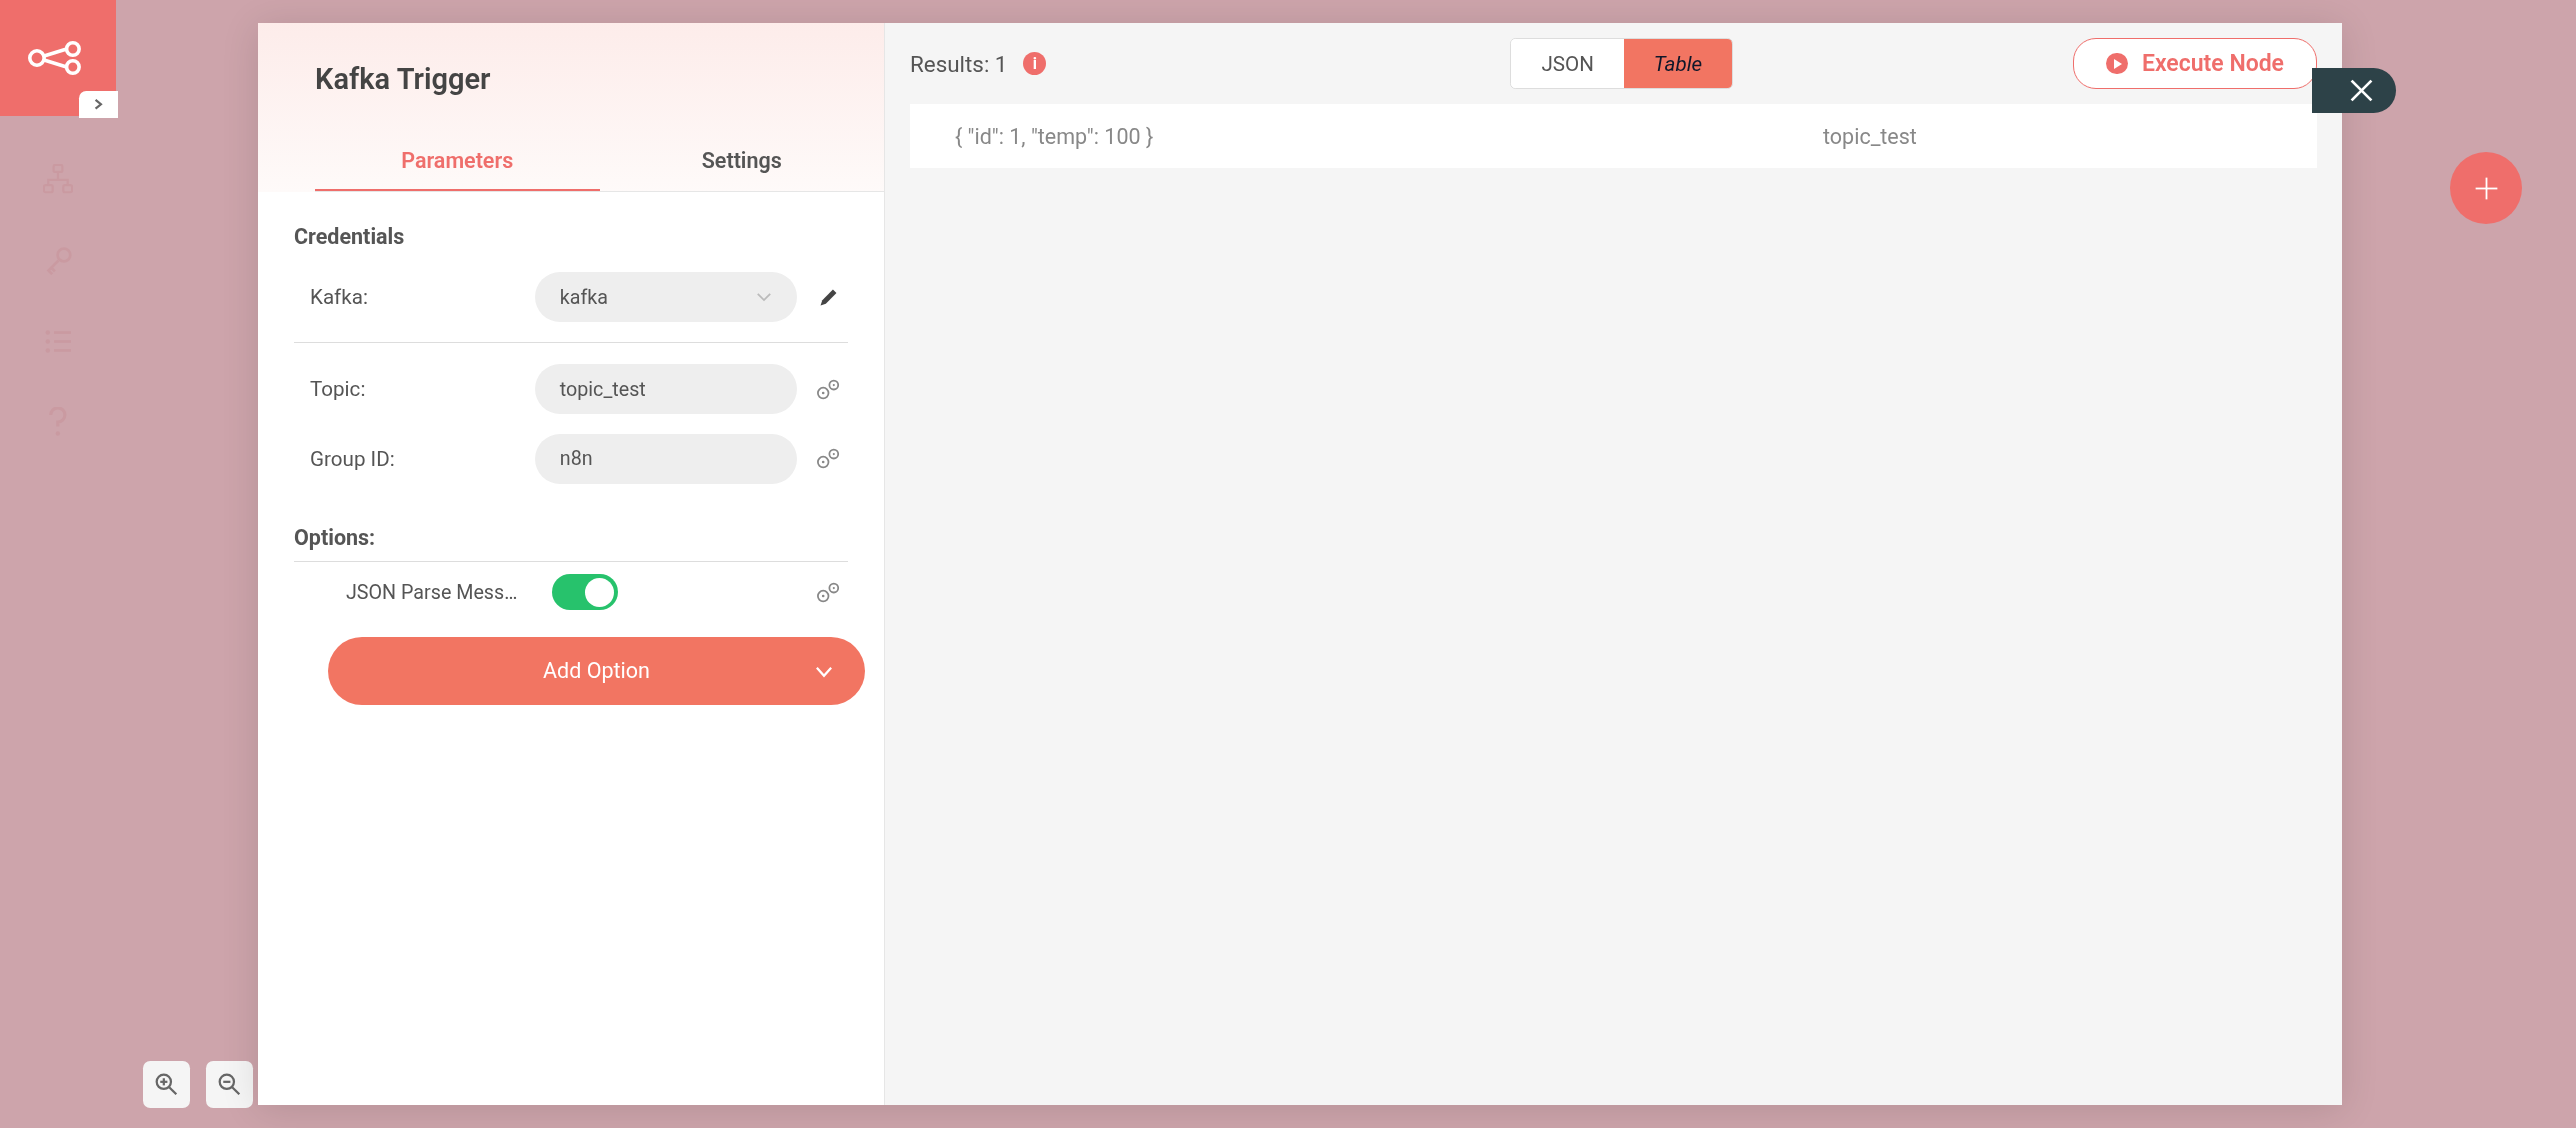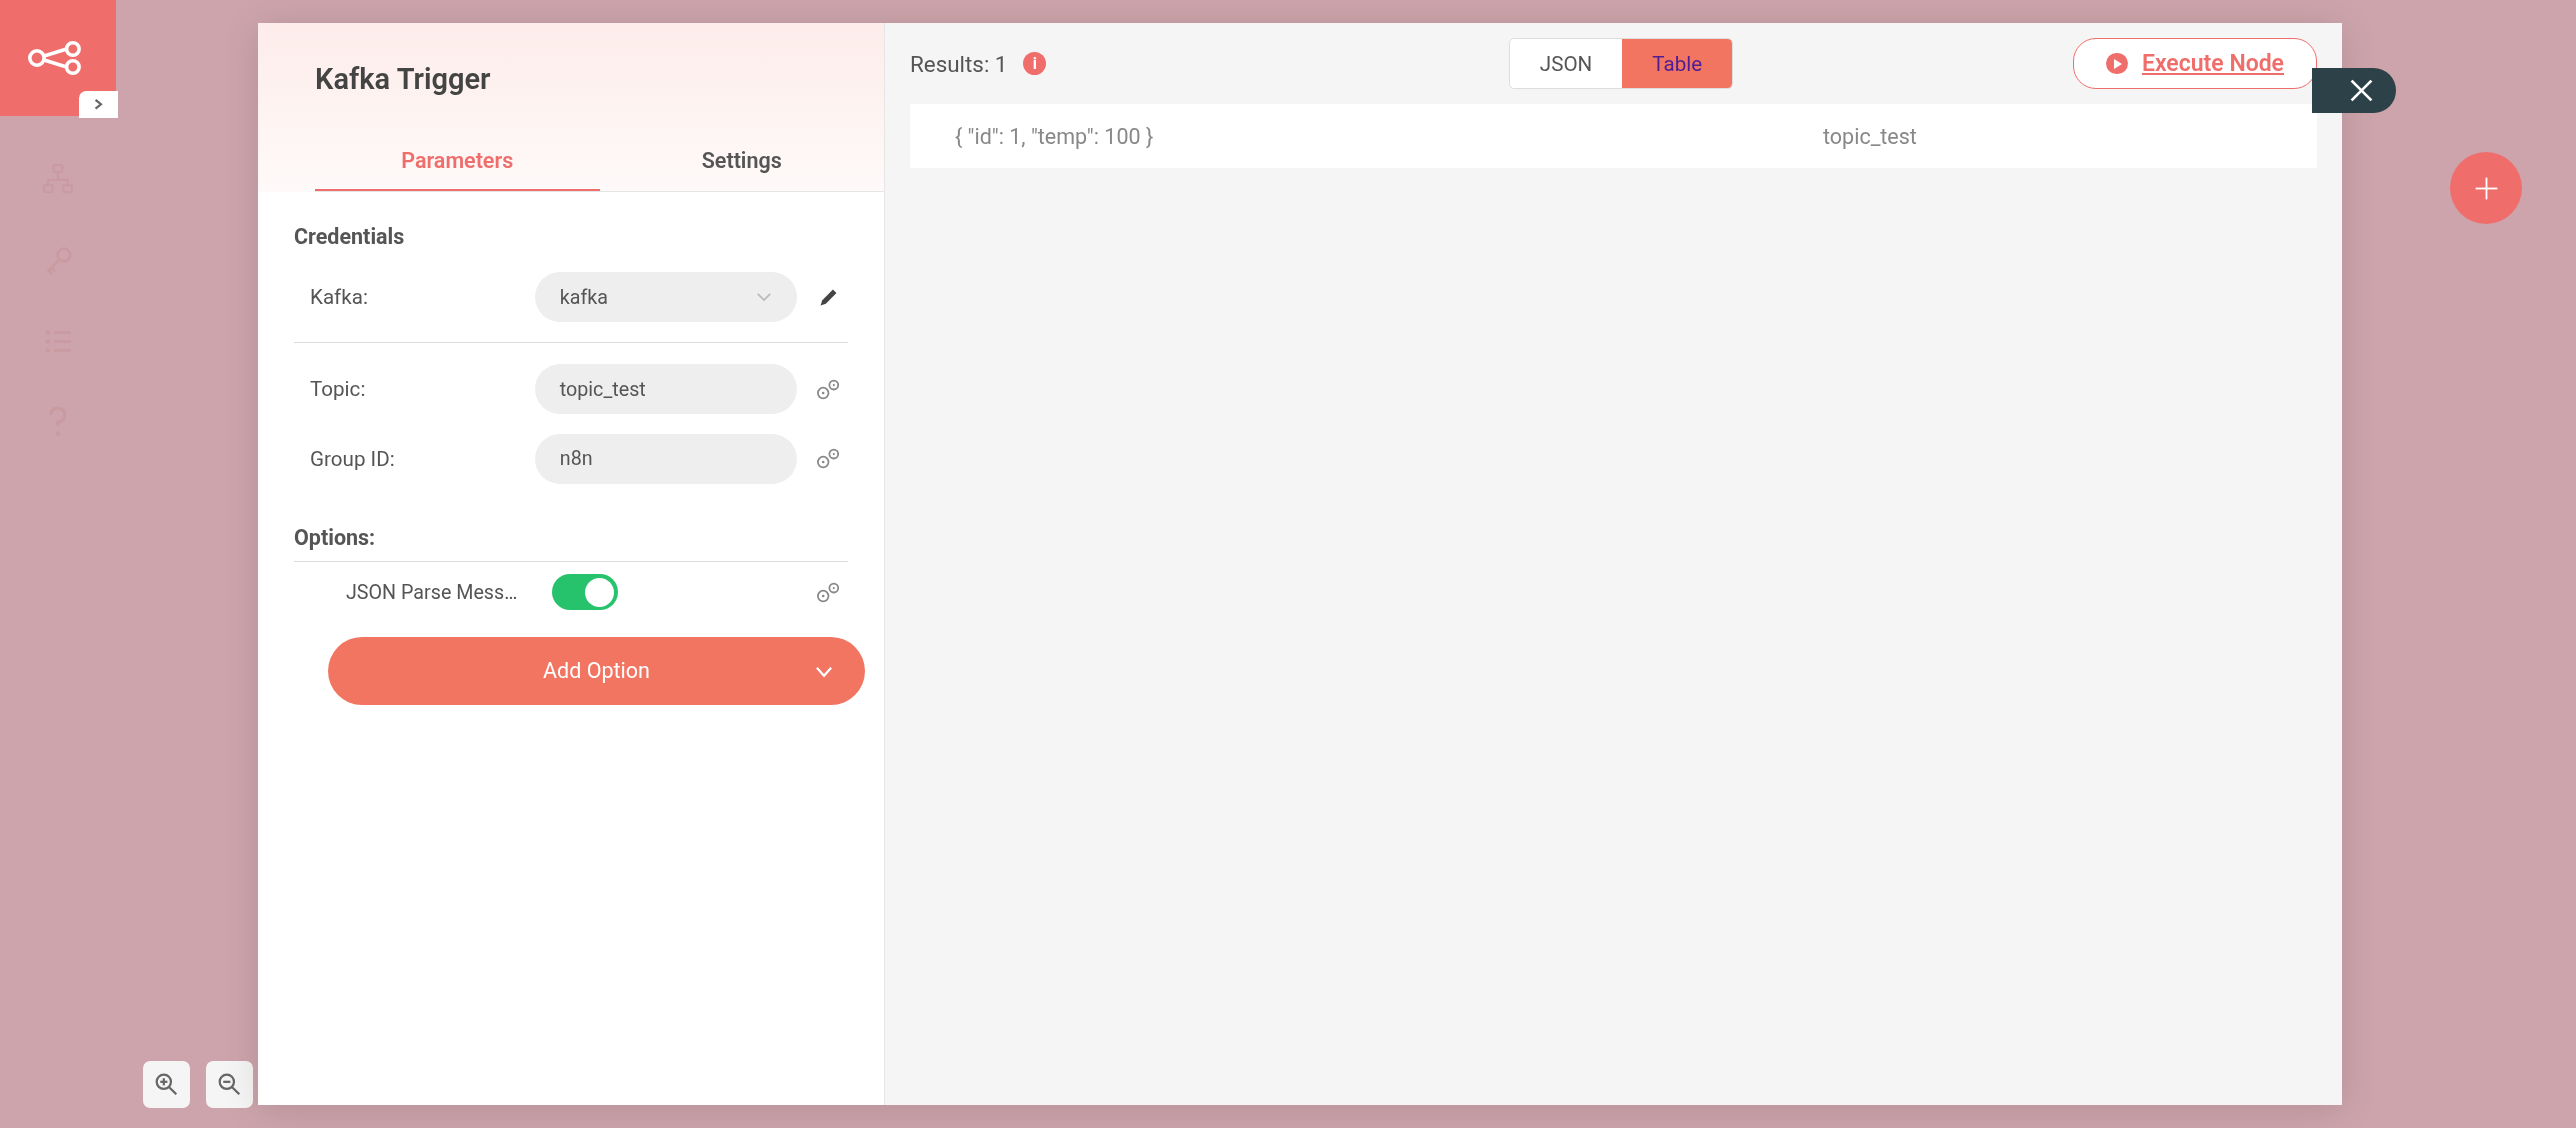--- a/index.html
+++ b/index.html
@@ -299,34 +299,33 @@
   overflow: hidden;
   margin-right: 340px;
 }
 .view-btn {
   padding: 12.5px 30px;
   font-size: 20.6px;
   background: #fff;
   color: #555;
   cursor: pointer;
 }
-.view-btn.active { background: #f27562; color: #4c1d95; }
+.view-btn.active { background: #f27562; color: #0f172a; font-style: italic; }
 .exec-btn {
   display: flex;
   align-items: center;
   gap: 14.3px;
   padding: 10.7px 32px;
   border: 1.8px solid #ef6e6b;
   border-radius: 23px;
   color: #ef6e6b;
   font-size: 23px;
   font-weight: 600;
   background: #fff;
   cursor: pointer;
-  text-decoration: underline;
 }
 .play-icon {
   width: 21.5px;
   height: 21.5px;
   border-radius: 50%;
   background: #ef6e6b;
   display: flex;
   align-items: center;
   justify-content: center;
 }

